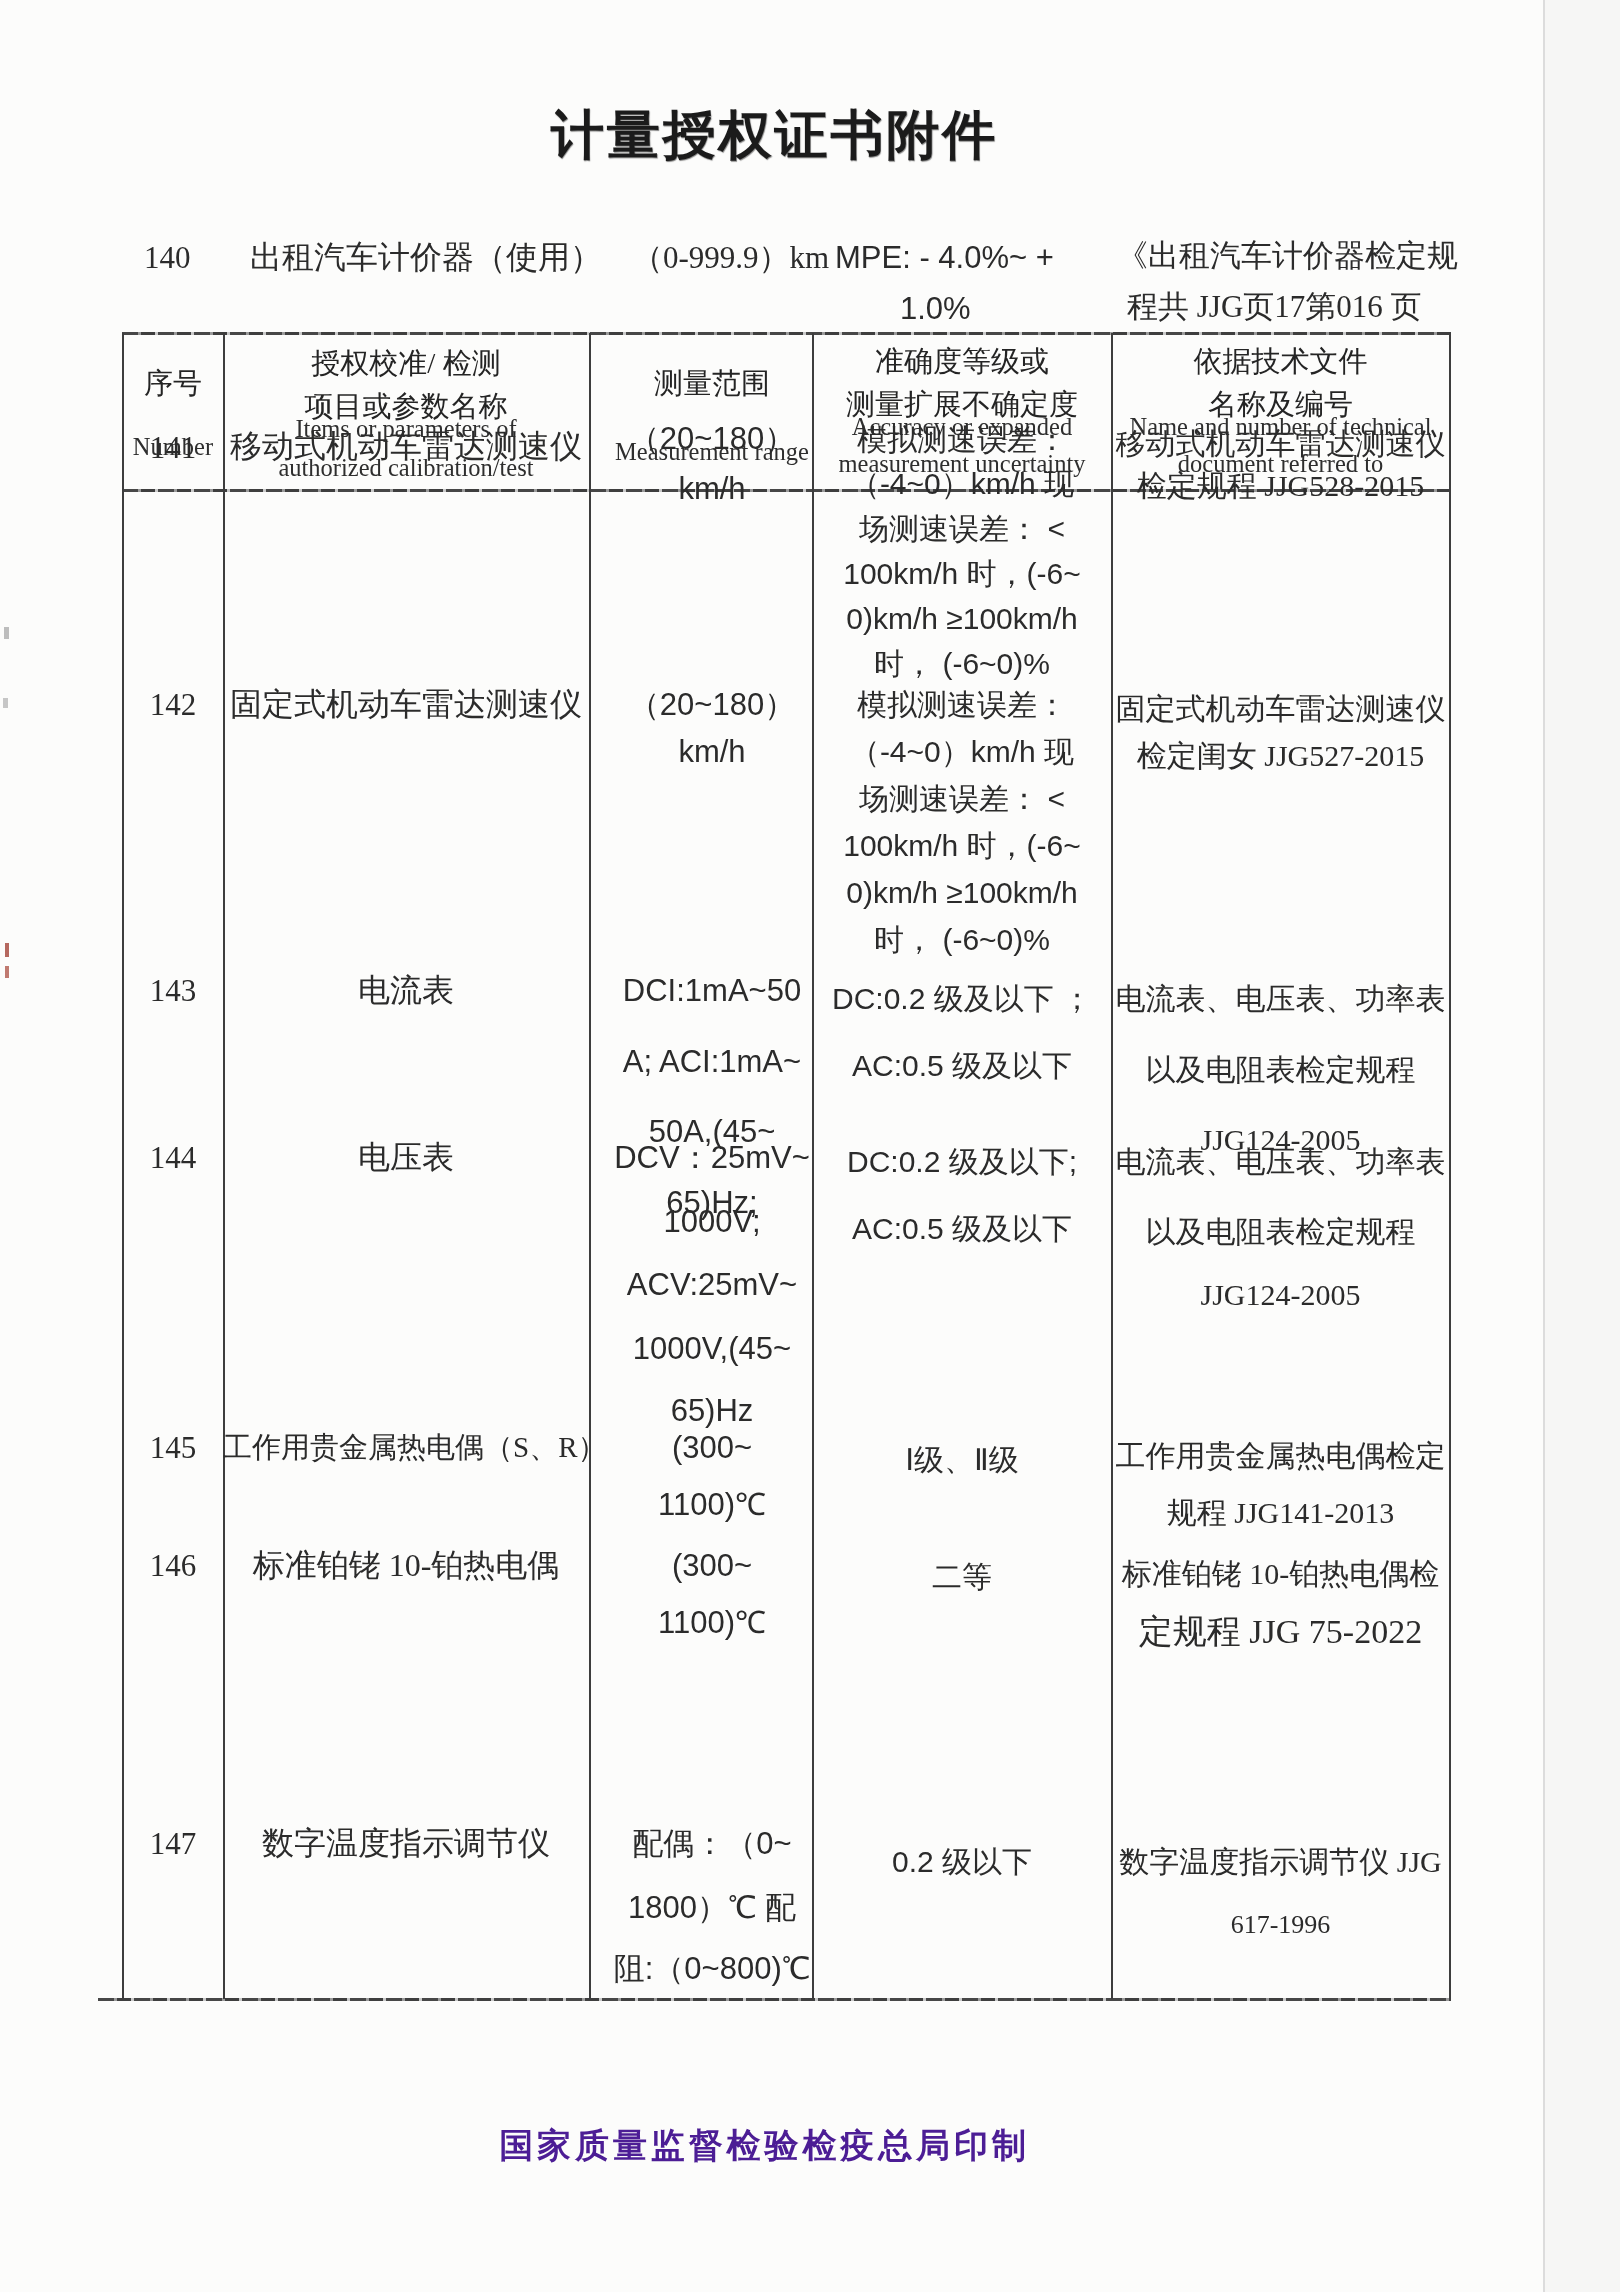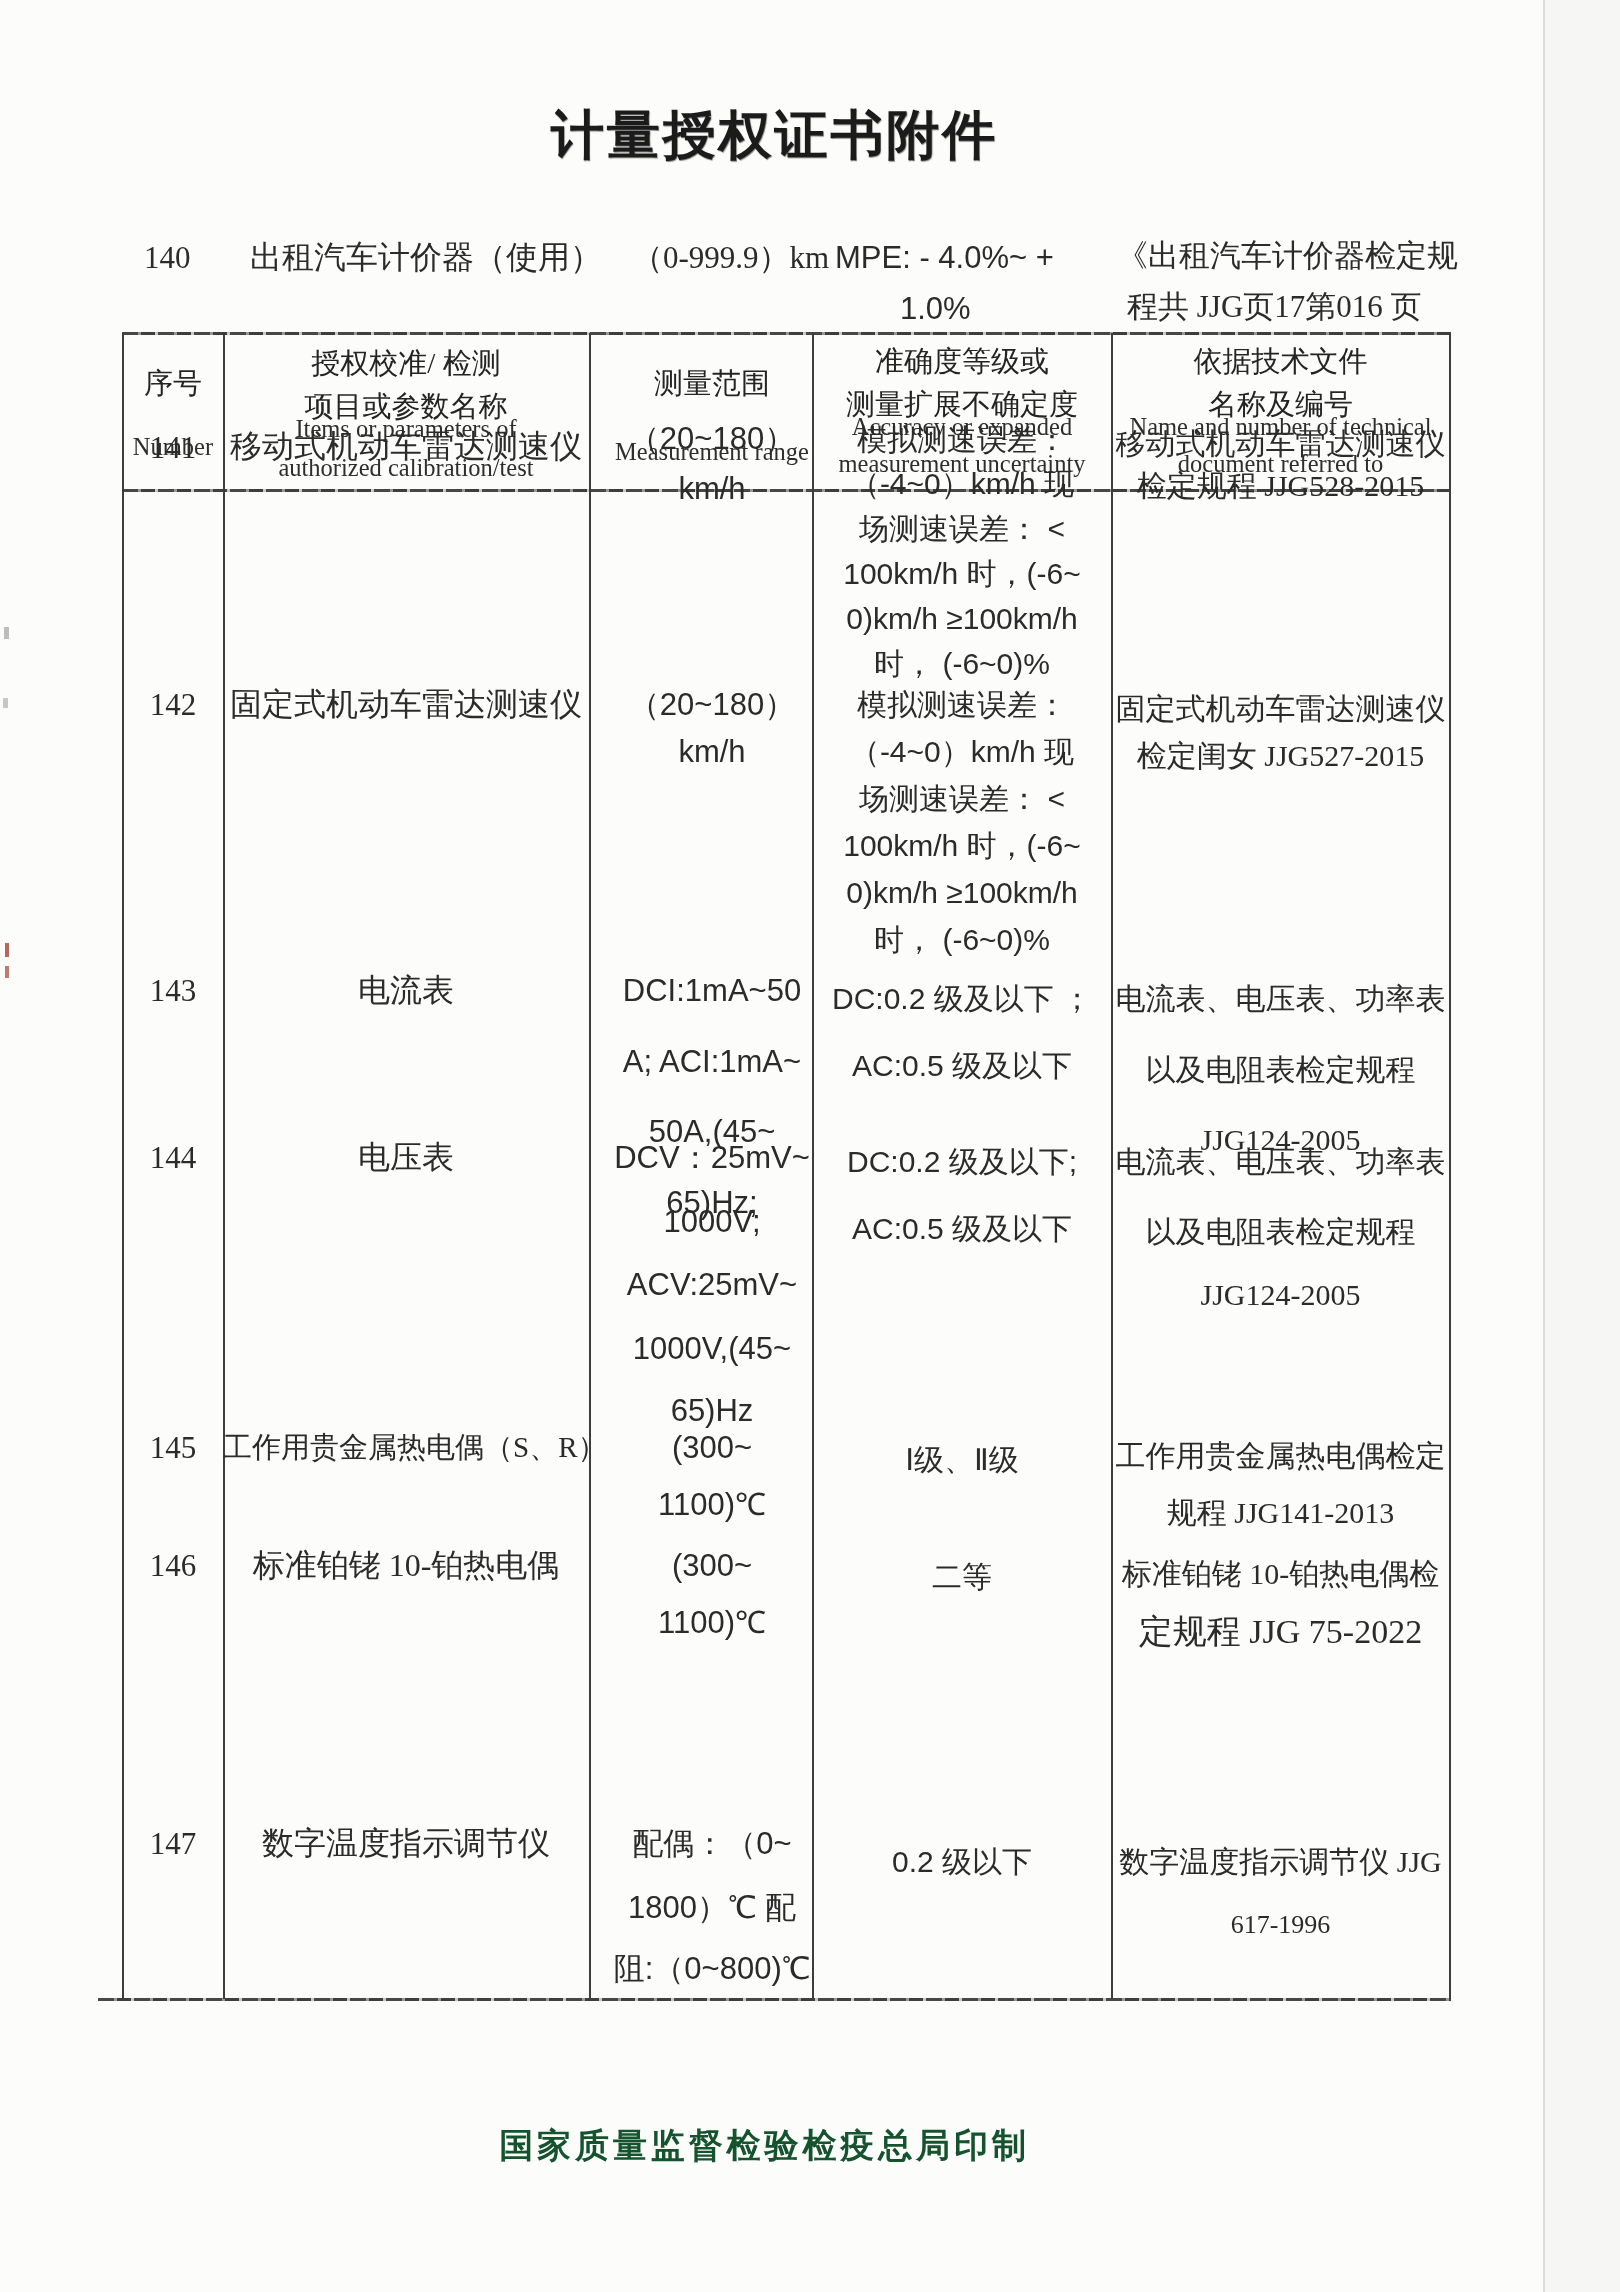--- a/index.html
+++ b/index.html
@@ -18,21 +18,21 @@
   .zh{font-size:29px;color:#242424;}
   .en{font-size:24.5px;line-height:29px;color:#2e2e2e;}
   .sans{font-family:"Liberation Sans", sans-serif;}
   .title{
     position:absolute;top:100px;left:0;width:1549px;text-align:center;
     font-size:53px;font-weight:bold;letter-spacing:2.9px;color:#1b1b1b;
     text-shadow:0.6px 0.8px 1px rgba(30,30,30,0.55);z-index:3;
   }
   .footer{
     position:absolute;top:2123px;left:0;width:1529px;text-align:center;
-    font-size:34px;font-weight:bold;letter-spacing:3.9px;color:#14532d;z-index:3;
+    font-size:34px;font-weight:bold;letter-spacing:3.9px;color:#4c1d95;z-index:3;
   }
   
   .vline{position:absolute;top:333px;height:1666px;width:2px;background:#3d3d3d;z-index:1;}
   .hline{
     position:absolute;height:2.9px;z-index:1;
     background-image:repeating-linear-gradient(90deg,
       #474747 0px,#474747 15.7px,
       #9a9a9a 15.7px,#9a9a9a 18.6px,
       #3e3e3e 18.6px,#3e3e3e 33px,
       #c9c9c9 33px,#c9c9c9 36px);

